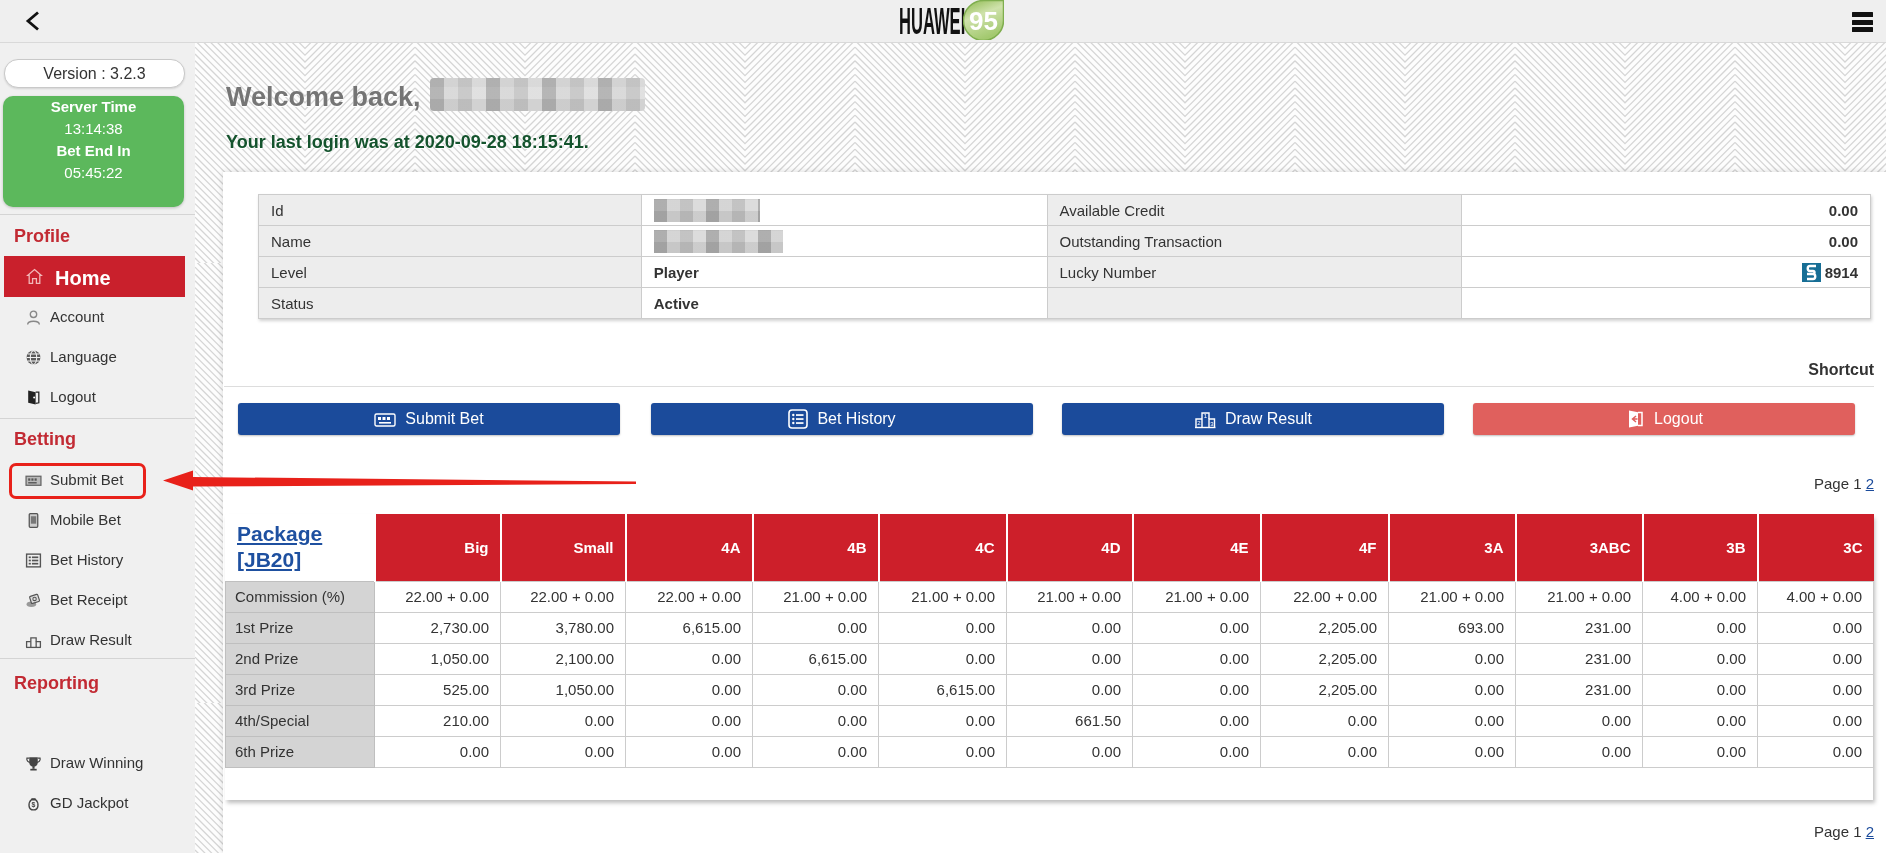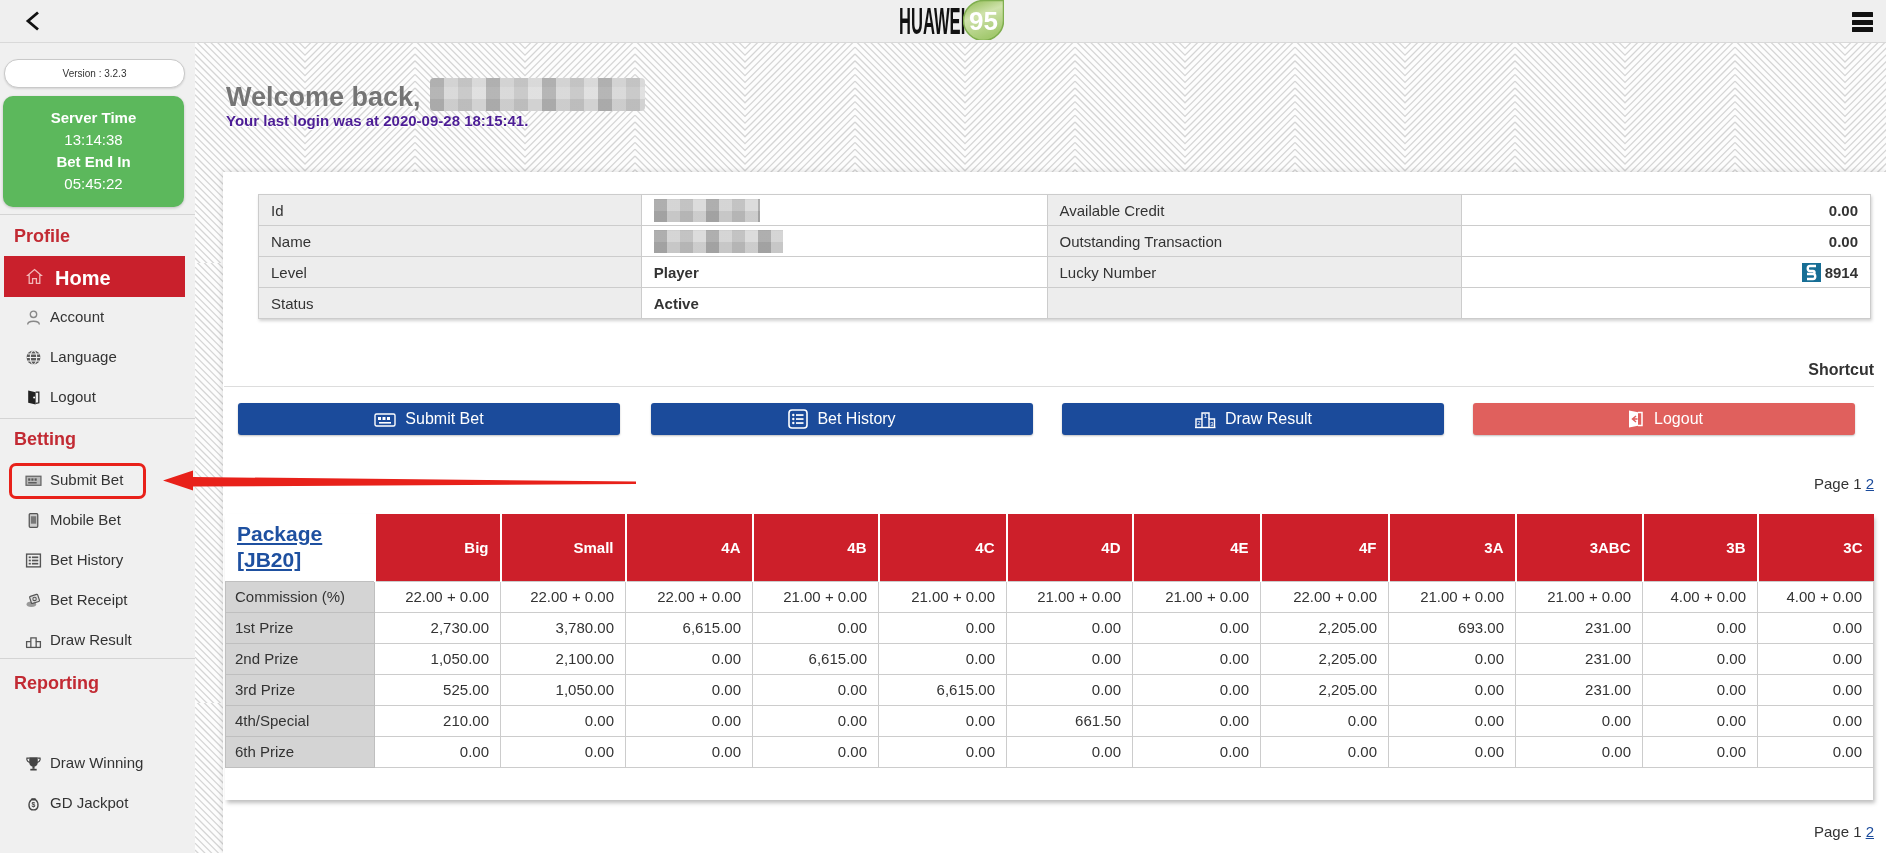--- a/index.html
+++ b/index.html
@@ -9,43 +9,43 @@
 #topbar { position:absolute; left:0; top:0; width:1886px; height:43px; background:#efefef; border-bottom:1px solid #d9d9d9; z-index:30; }
 #backbtn { position:absolute; left:25px; top:11px; }
 #burger { position:absolute; right:13px; top:12px; width:21px; }
 #burger div { height:5px; background:#111; margin-bottom:2.5px; border-radius:0.5px; }
 #logo { position:absolute; left:899px; top:1px; height:40px; }
 #logo .htxt { display:inline-block; font-size:36px; font-weight:bold; color:#111; letter-spacing:0px; transform:scaleX(0.46); transform-origin:left center; line-height:41px; }
 #drop { position:absolute; left:963px; top:0px; width:41px; height:40px; }
 
 
 #sidebar { position:absolute; left:0; top:43px; width:195px; height:810px; background:#f0f0f0; z-index:20; }
-#verpill { position:absolute; left:4px; top:16px; width:181px; height:29px; background:#fff; border:1px solid #c9c9c9; border-radius:14px; text-align:center; line-height:27px; font-size:10px; color:#333; box-shadow:0 1px 2px rgba(0,0,0,.12); }
-#greenbox { position:absolute; left:3px; top:53px; width:181px; height:111px; background:#5cb85c; border-radius:10px; color:#fff; text-align:center; box-shadow:0 1px 3px rgba(0,0,0,.2); padding-top:11px; }
+#verpill { position:absolute; left:4px; top:16px; width:181px; height:29px; background:#fff; border:1px solid #c9c9c9; border-radius:14px; text-align:center; line-height:27px; font-size:16px; color:#333; box-shadow:0 1px 2px rgba(0,0,0,.12); }
+#greenbox { position:absolute; left:3px; top:53px; width:181px; height:111px; background:#5cb85c; border-radius:10px; color:#fff; text-align:center; box-shadow:0 1px 3px rgba(0,0,0,.2); }
 #greenbox .b { font-weight:bold; font-size:15px; line-height:22px;} #greenbox .b2 { }
 #greenbox .t { font-size:15px; line-height:22px; }
 .shead { position:absolute; left:14px; font-size:18px; font-weight:bold; color:#c22a33; }
 .mitem { position:absolute; left:0; width:195px; height:40px; font-size:15px; color:#333; }
 .mitem .ic { position:absolute; left:25px; top:12px; width:17px; height:17px; }
 .mitem .lb { position:absolute; left:50px; top:11px; }
 #homebar { position:absolute; left:4px; top:213px; width:181px; height:41px; background:#c9202c; color:#fff; font-weight:bold; font-size:20px; }
 #homebar .ic { position:absolute; left:22px; top:12px; width:17px; height:17px; }
 #homebar .lb { position:absolute; left:51px; top:11px; }
 .sep { position:absolute; left:0; width:195px; border-top:1px solid #d4d4d4; }
 #sbbox { position:absolute; left:9px; top:420px; width:137px; height:36px; border:3px solid #e8211a; border-radius:7px; }
 
 
 #patbg { position:absolute; left:195px; top:43px; width:1691px; height:810px; z-index:0; }
 
 
 #card { position:absolute; left:223px; top:172px; width:1663px; height:681px; background:#fff; z-index:1; box-shadow:0 0 6px rgba(0,0,0,.15); }
 
 #welcome { position:absolute; left:226px; top:82px; font-size:27px; font-weight:bold; color:#757575; z-index:2; text-shadow:0 1px 0 #fff; }
 #nameblur { position:absolute; left:430px; top:78px; width:215px; height:33px; z-index:2; border-radius:4px; }
-#lastlogin { position:absolute; left:226px; top:112px; font-size:15px; font-weight:bold; color:#4c1d95; z-index:2; text-shadow:0 1px 0 #fff; }
+#lastlogin { position:absolute; left:226px; top:132px; font-size:18px; font-weight:bold; color:#14532d; z-index:2; text-shadow:0 1px 0 #fff; }
 
 
 #infotable { position:absolute; left:258px; top:194px; width:1613px; border-collapse:collapse; z-index:2; font-size:15px; color:#333; box-shadow:1px 2px 3px rgba(0,0,0,.18); }
 #infotable td { border:1px solid #ccc; height:31px; padding:0 12px; }
 #infotable td.lab { background:#ededed; }
 #infotable td.val { background:#fff; }
 #infotable td.num { text-align:right; font-weight:bold; }
 #idblur { display:inline-block; width:106px; height:23px; vertical-align:middle; }
 #nmblur { display:inline-block; width:129px; height:23px; vertical-align:middle; }
 

